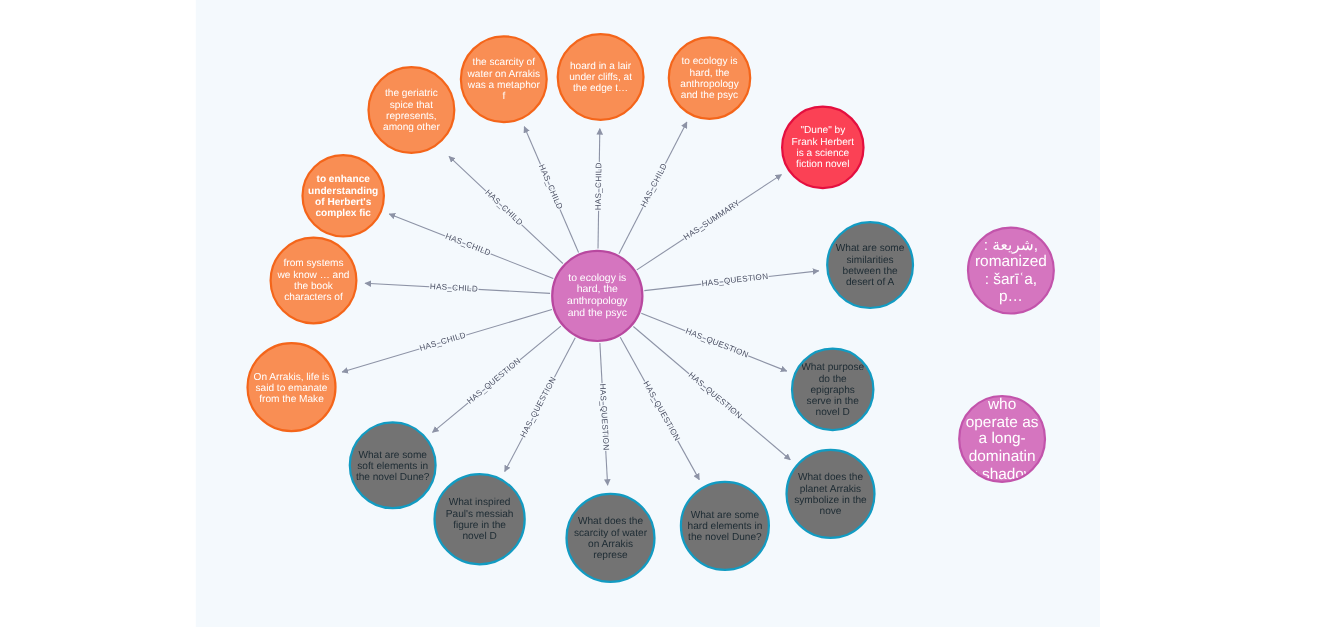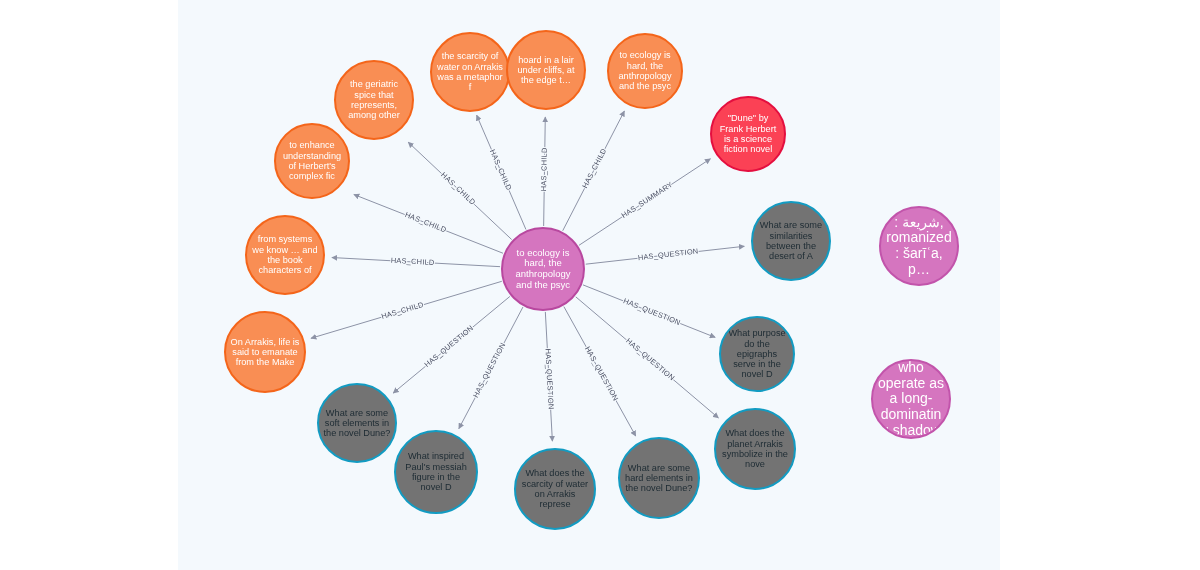--- a/index.html
+++ b/index.html
@@ -133,30 +133,30 @@
           <text x="271.20696528951214" y="346.65659863126416" text-anchor="middle" dominant-baseline="middle" transform="rotate(-39.62 271.21 346.66)" class="edge-label" paint-order="stroke" stroke="#f4f9fd" stroke-width="2.2" stroke-linejoin="round">HAS_QUESTION</text>
         </g>
     </svg>
     <div id="nodes-layer">
         <div class="node n-center" style="left: 323px; top: 227px; width: 84px; height: 84px;">
           <span class="node-label">to ecology is hard, the anthropology and the psyc</span>
         </div>
         <div class="node n-orange" style="left: 156px; top: 60px; width: 80px; height: 80px;">
           <span class="node-label">the geriatric spice that represents, among other</span>
         </div>
-        <div class="node n-orange" style="left: 252px; top: 32px; width: 80px; height: 80px;">
+        <div class="node n-orange" style="left: 240px; top: 32px; width: 80px; height: 80px;">
           <span class="node-label">the scarcity of water on Arrakis was a metaphor f</span>
         </div>
         <div class="node n-orange" style="left: 328px; top: 30px; width: 80px; height: 80px;">
           <span class="node-label">hoard in a lair under cliffs, at the edge t…</span>
         </div>
         <div class="node n-orange" style="left: 429px; top: 33px; width: 76px; height: 76px;">
           <span class="node-label">to ecology is hard, the anthropology and the psyc</span>
         </div>
-        <div class="node n-orange" style="left: 96px; top: 123px; width: 76px; height: 76px;">
+        <div class="node n-orange" style="left: 96px; top: 140px; width: 76px; height: 76px; font-weight: bold;">
           <span class="node-label">to enhance understanding of Herbert's complex fic</span>
         </div>
         <div class="node n-orange" style="left: 67px; top: 215px; width: 80px; height: 80px; justify-content: flex-end;">
           <span class="node-label">from systems we know … and the book characters of</span>
         </div>
         <div class="node n-orange" style="left: 46px; top: 311px; width: 82px; height: 82px;">
           <span class="node-label">On Arrakis, life is said to emanate from the Make</span>
         </div>
         <div class="node n-red" style="left: 532px; top: 96px; width: 76px; height: 76px;">
           <span class="node-label">"Dune" by Frank Herbert is a science fiction novel</span>

